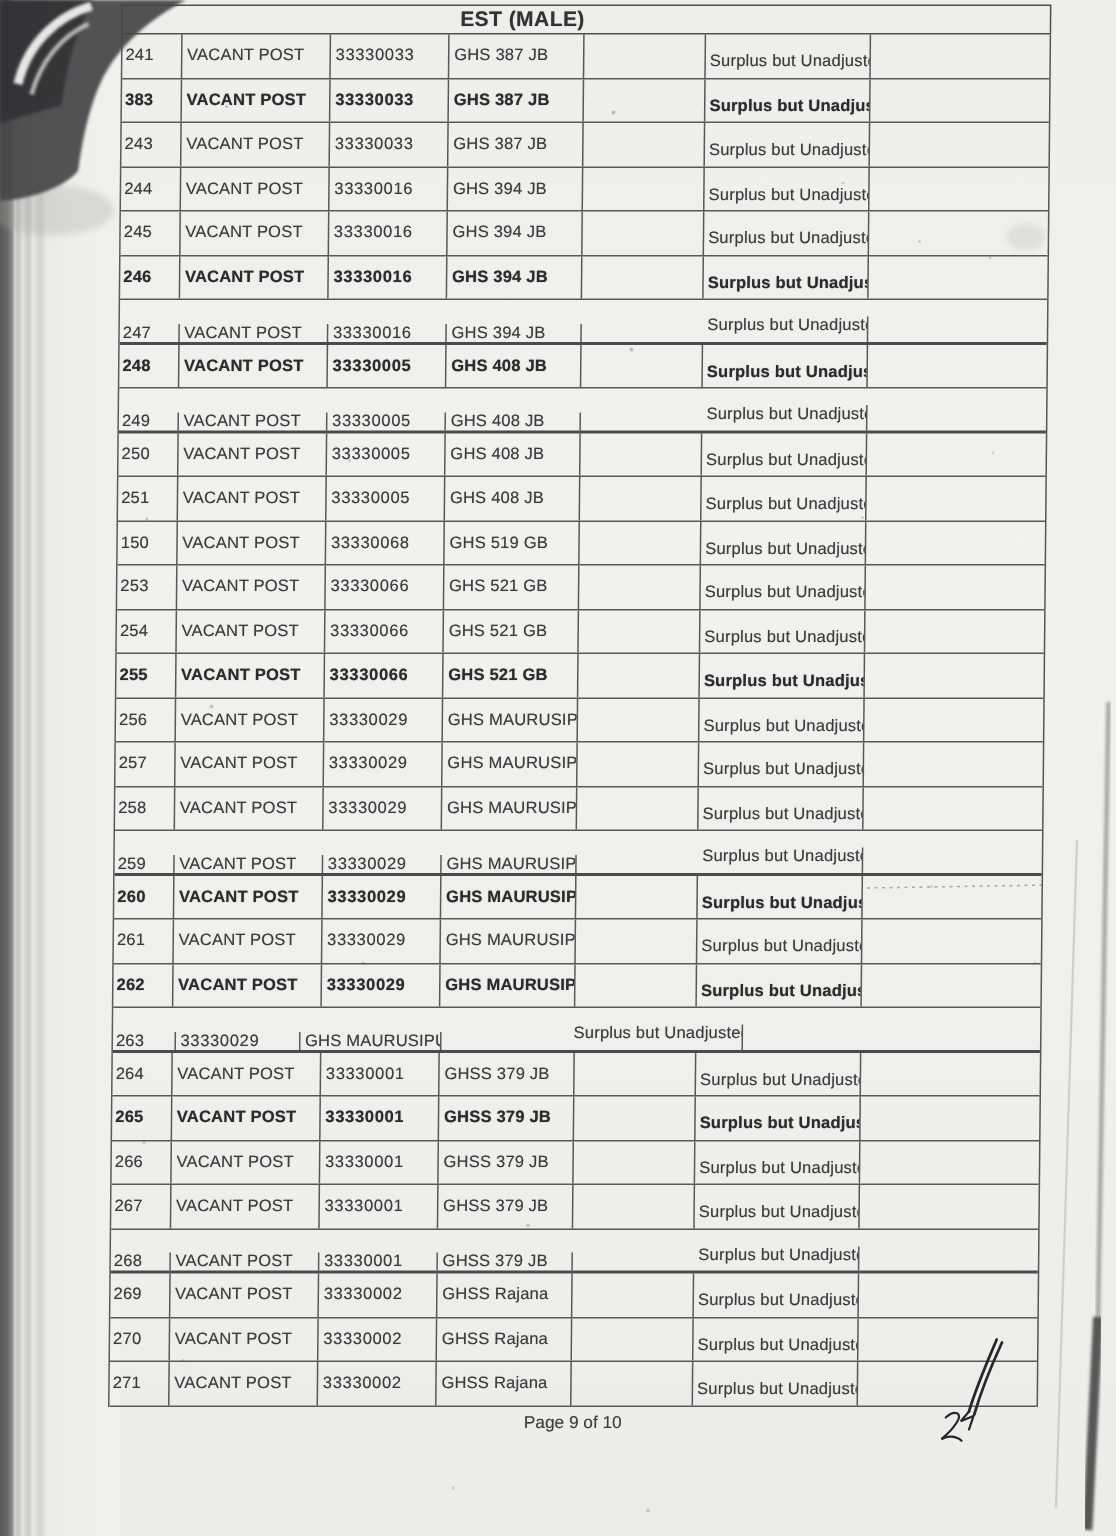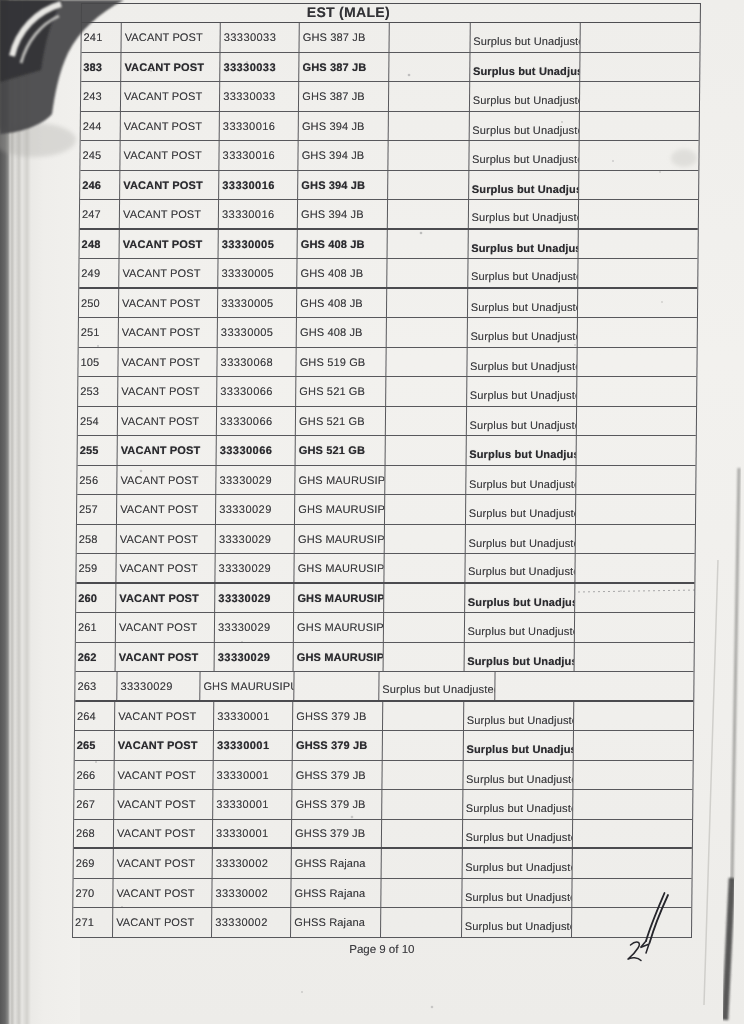--- a/index.html
+++ b/index.html
@@ -26,21 +26,21 @@
     display:flex;align-items:center;justify-content:center;letter-spacing:.2px;
     text-shadow:0 0 .5px rgba(60,60,65,.45);}
   .hc0{width:148px}.hc1{width:73px}.hc2{width:122px}.hc3{width:150px}.hc4{width:127px;border-right:none}
   .est{height:20px;margin-top:3px;box-sizing:border-box;
     border:1.4px solid #4e4e52;
     display:flex;align-items:flex-start;justify-content:center;padding-right:85px;
     font-size:14px;font-weight:bold;color:#323236;letter-spacing:.3px;
     text-shadow:0 0 .6px rgba(45,45,50,.5);}
   .tbl{border-left:1.1px solid #5a5a5e;border-right:1.1px solid #55555a;box-sizing:border-box;}
   .row{display:flex;height:29.5px;border-bottom:1.1px solid #58585c;box-sizing:border-box;}
-  .row.thick{border-bottom-width:2px;border-bottom-color:#4b4b4f;}
+  .row.thick{border-bottom-width:2px;border-bottom-color:#4b4b4f;align-items:flex-end;}
   .c{box-sizing:border-box;border-right:1px solid #58585c;display:flex;align-items:center;
     padding-left:3px;font-size:11px;color:#3c3c3f;letter-spacing:.15px;white-space:nowrap;overflow:hidden;
     text-shadow:0 0 .5px rgba(50,50,55,.5);}
   .c0{width:42px;padding-left:2px}.c1{width:104px}.c2{width:83px;letter-spacing:.45px}
   .c3{width:94px}.c4{width:85px}
   .c5{width:116px;align-items:flex-end;padding-bottom:4.5px}
   .c6{width:125px;border-right:none}
   .row.dark .c{font-weight:bold;color:#2b2b2f;text-shadow:0 0 .7px rgba(35,35,40,.6);}
   .footer{margin-top:5px;text-align:center;font-size:11.5px;color:#3e3e42;
     text-shadow:0 0 .5px rgba(55,55,60,.45);}
@@ -175,21 +175,21 @@
     <div class="c c0">251</div>
     <div class="c c1">VACANT POST</div>
     <div class="c c2">33330005</div>
     <div class="c c3">GHS 408 JB</div>
     <div class="c c4"></div>
     <div class="c c5">Surplus but Unadjusted</div>
     <div class="c c6"></div>
   </div>
 
   <div class="row">
-    <div class="c c0">105</div>
+    <div class="c c0">150</div>
     <div class="c c1">VACANT POST</div>
     <div class="c c2">33330068</div>
     <div class="c c3">GHS 519 GB</div>
     <div class="c c4"></div>
     <div class="c c5">Surplus but Unadjusted</div>
     <div class="c c6"></div>
   </div>
 
   <div class="row">
     <div class="c c0">253</div>

